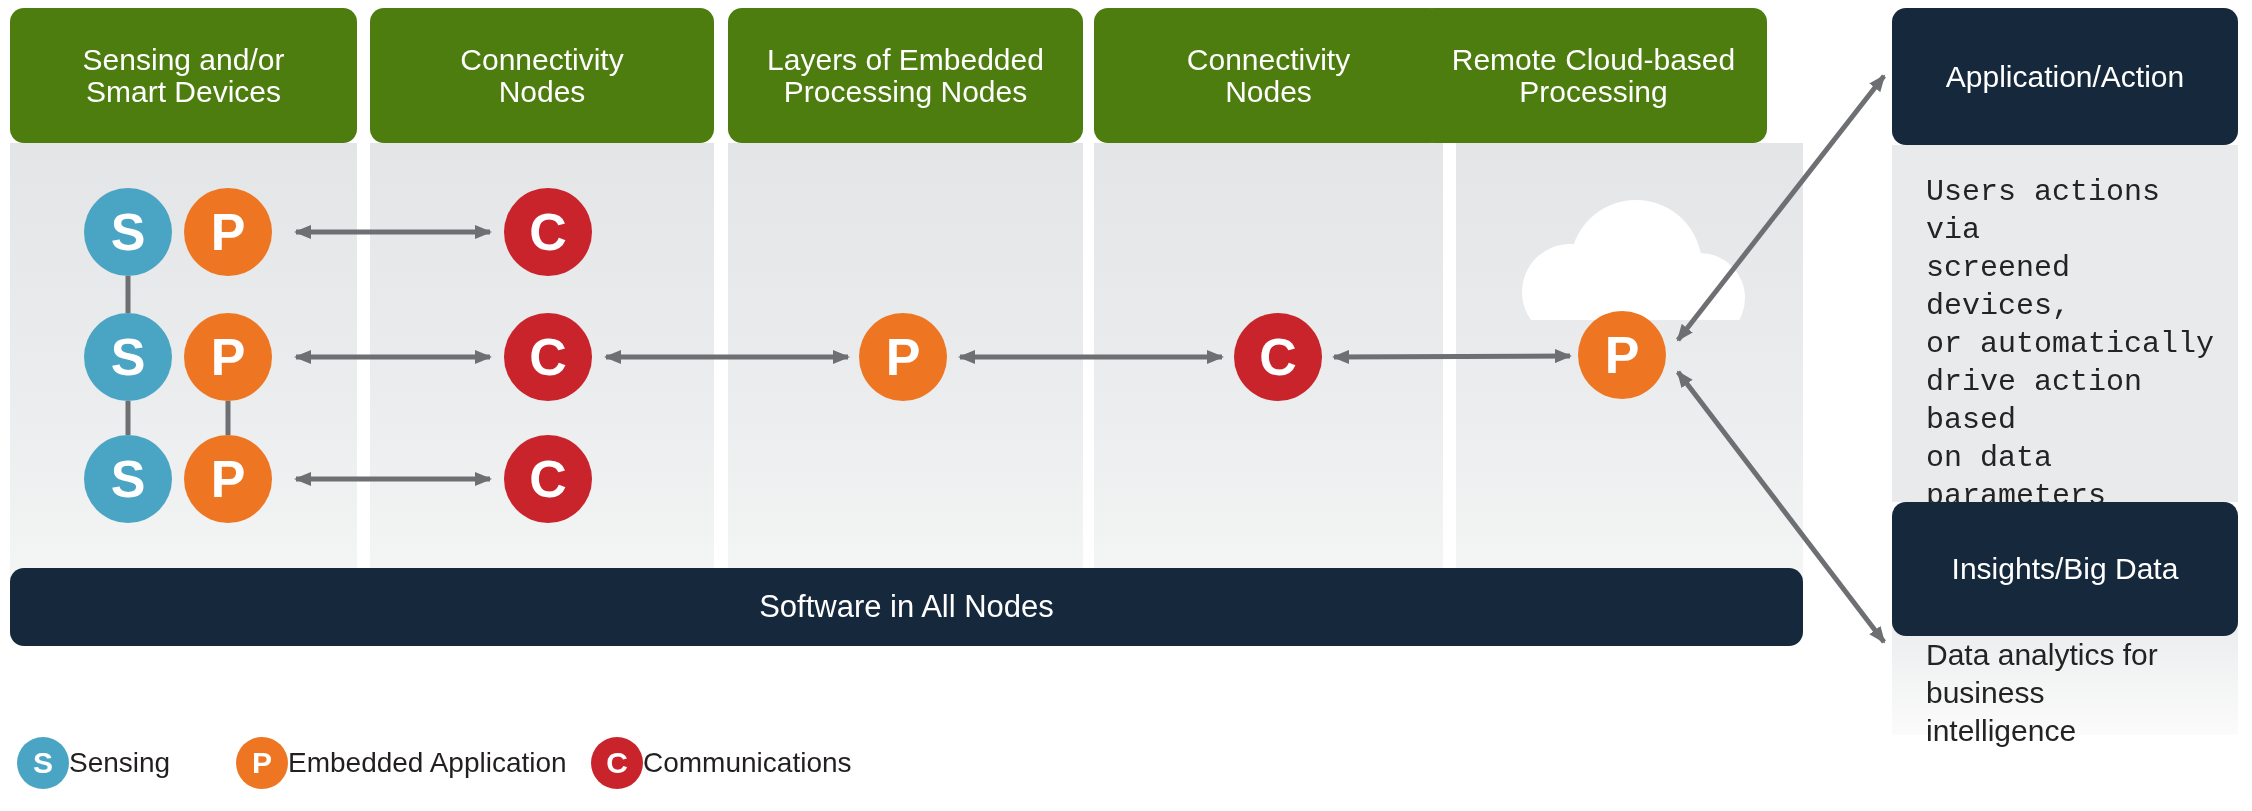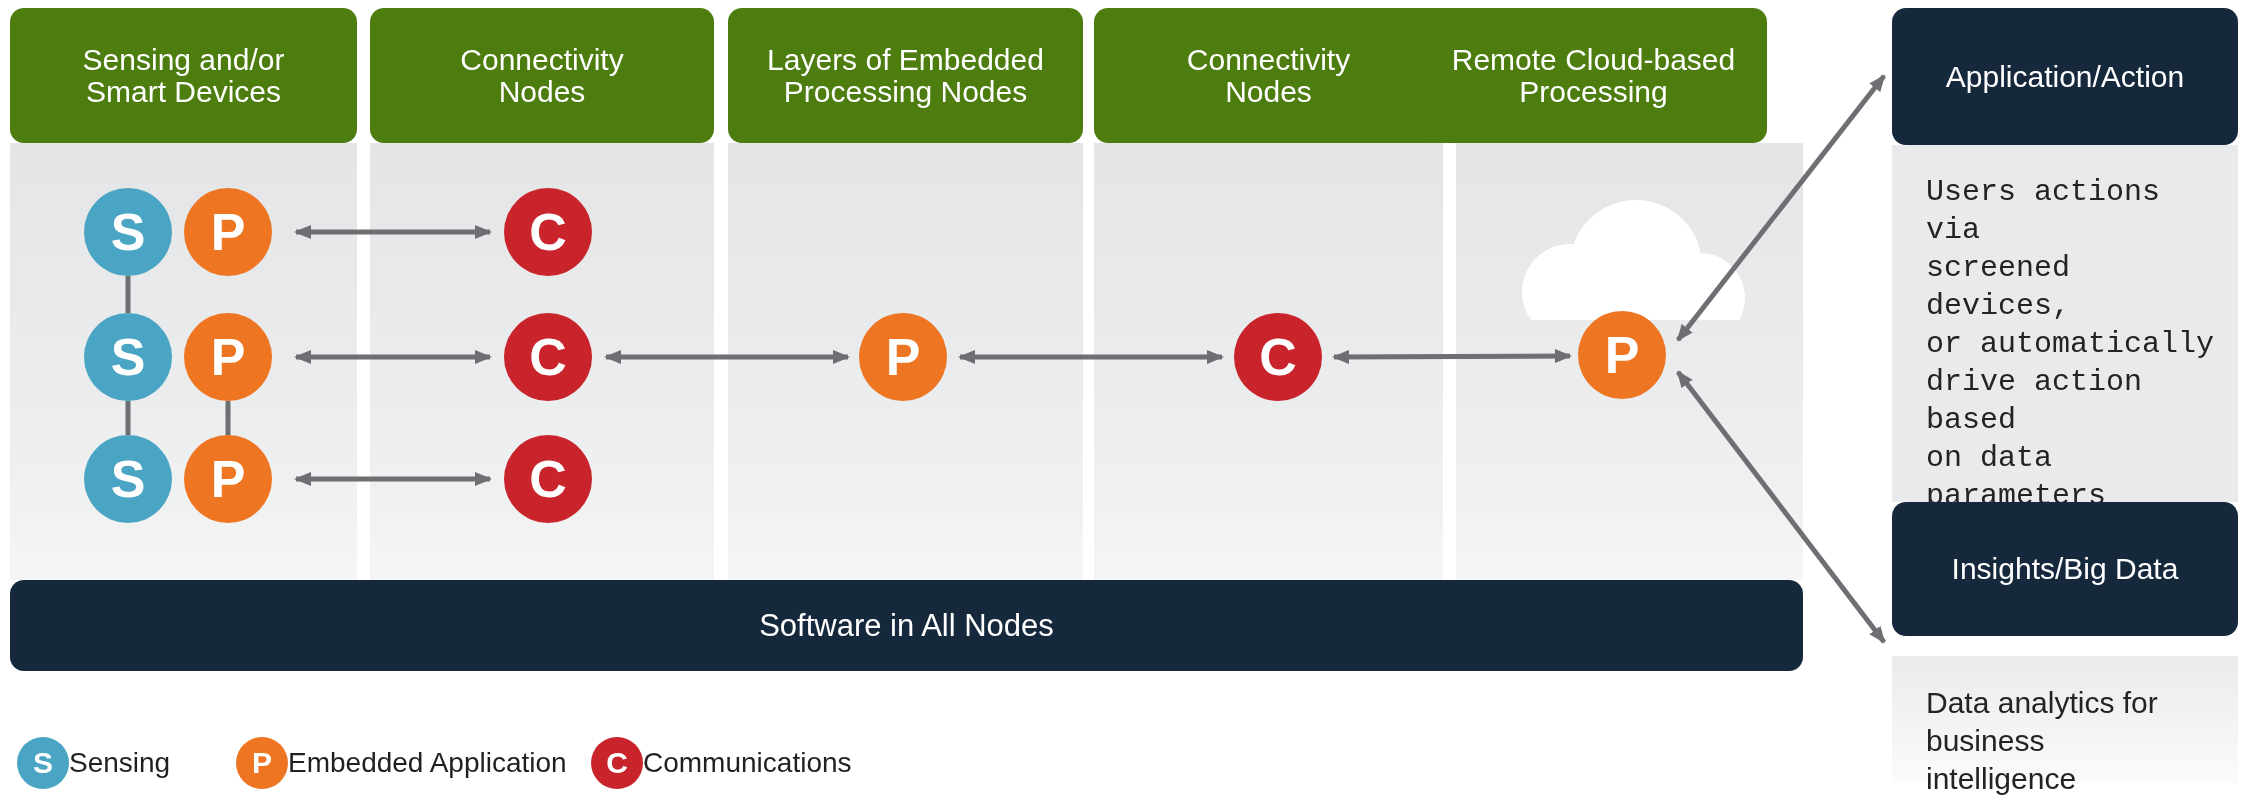--- a/index.html
+++ b/index.html
@@ -13,21 +13,21 @@
     color:#fff;display:flex;align-items:center;justify-content:center;text-align:center;
     font-size:30px;line-height:32px;white-space:pre-line;
   }
   
   .col-body{
     position:absolute;top:143px;height:437px;
     background:linear-gradient(180deg,#E3E5E7 0%,#EAECED 55%,#F4F5F5 100%);
   }
   
   .banner{
-    position:absolute;left:10px;top:580px;width:1793px;height:91px;background:#16293C;
+    position:absolute;left:10px;top:568px;width:1793px;height:78px;background:#16293C;
     border-radius:14px;color:#fff;display:flex;align-items:center;justify-content:center;
     font-size:31px;
   }
   
   .node{
     position:absolute;width:88px;height:88px;border-radius:50%;
     display:flex;align-items:center;justify-content:center;
     color:#fff;font-size:52px;font-weight:bold;z-index:4;
   }
   .node.sensing{background:#4AA5C4;}
@@ -38,21 +38,21 @@
     position:absolute;left:1892px;width:346px;background:#16293C;border-radius:14px;
     color:#fff;display:flex;align-items:center;justify-content:center;text-align:center;
     font-size:30px;z-index:3;
   }
   .rp-body{
     position:absolute;left:1892px;width:346px;z-index:2;
     color:#232323;font-size:30px;line-height:38px;white-space:pre-line;
     box-sizing:border-box;padding:28px 20px 0 34px;
   }
   #rp-body-1{top:145px;height:357px;background:#E8EAEB;font-family:Liberation Mono, monospace;}
-  #rp-body-2{top:656px;height:127px;background:linear-gradient(180deg,#E9EBEC 0%,#FBFBFB 100%);}
+  #rp-body-2{top:608px;height:127px;background:linear-gradient(180deg,#E9EBEC 0%,#FBFBFB 100%);}
   
   .legend-item{position:absolute;display:flex;align-items:center;height:52px;top:737px;}
   .legend-circle{
     width:52px;height:52px;border-radius:50%;display:flex;align-items:center;justify-content:center;
     color:#fff;font-size:30px;font-weight:bold;flex:0 0 auto;
   }
   .legend-circle.sensing{background:#4AA5C4;}
   .legend-circle.processing{background:#EE7623;}
   .legend-circle.communications{background:#C9232B;}
   .legend-label{color:#231F20;font-size:28px;white-space:nowrap;}

